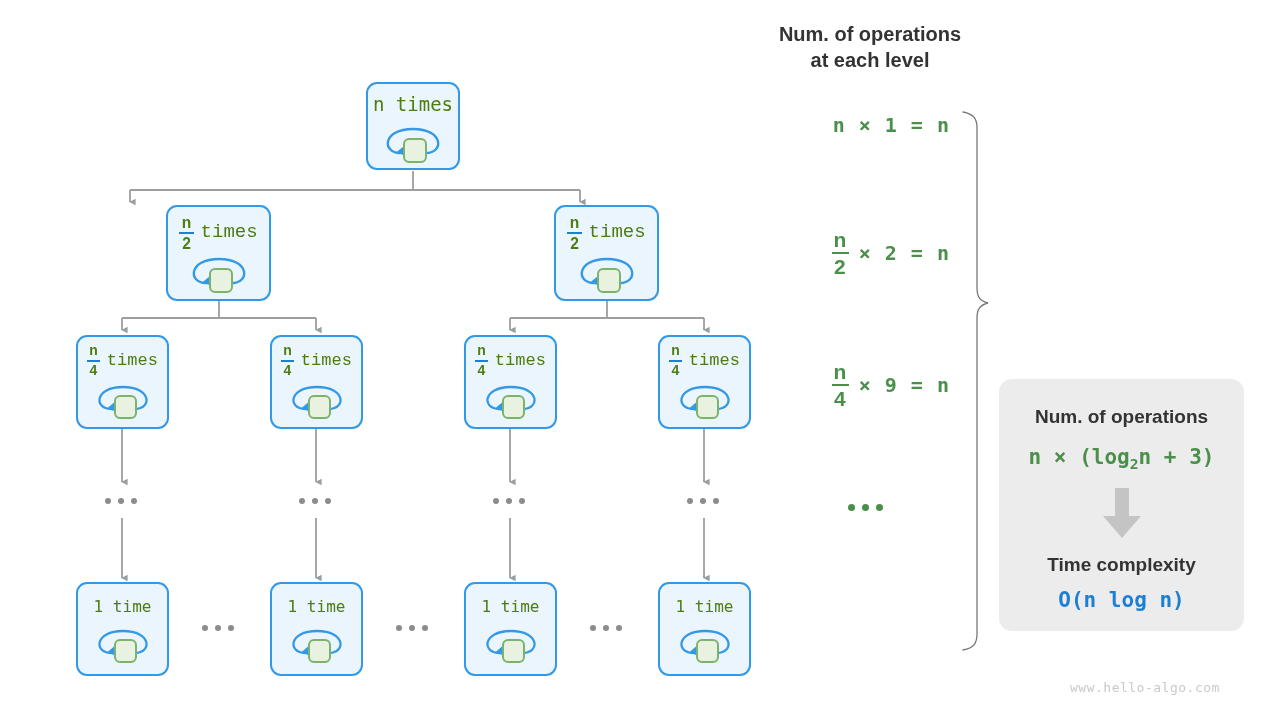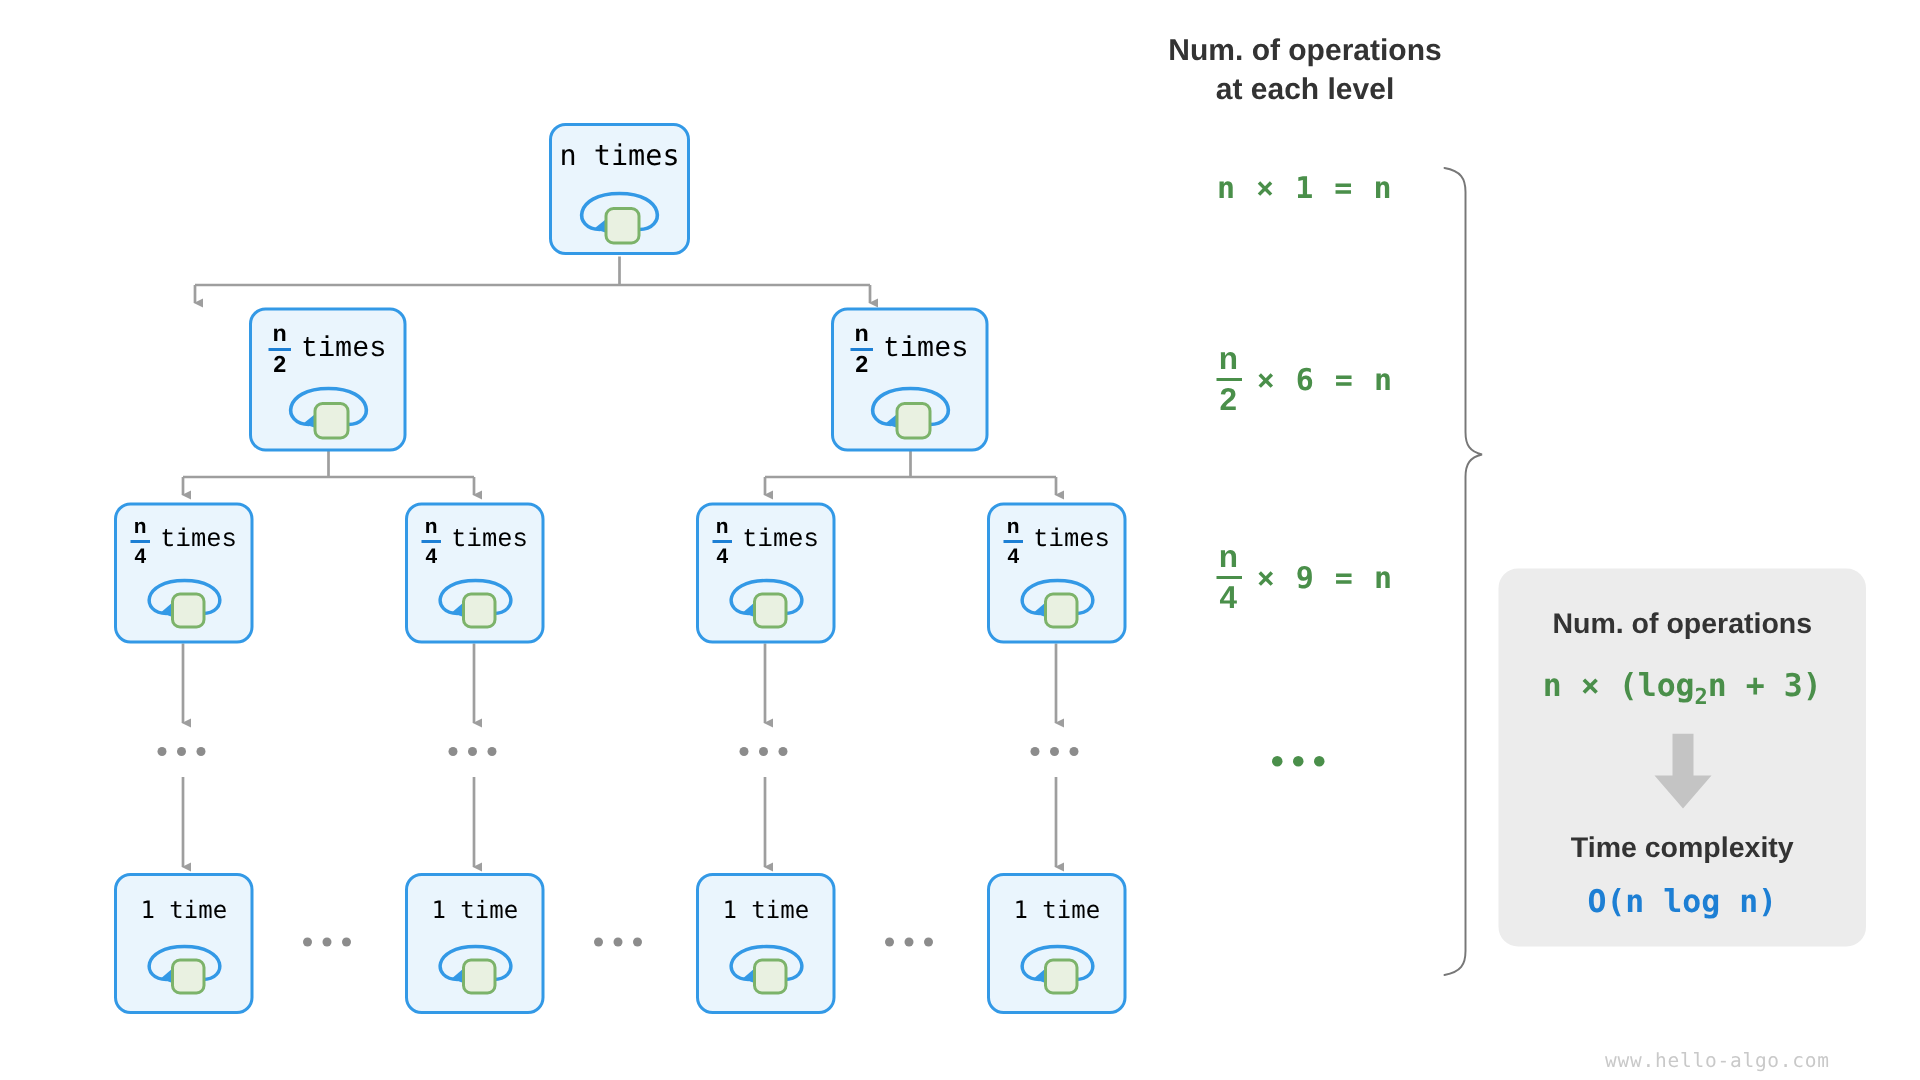--- a/index.html
+++ b/index.html
@@ -21,21 +21,21 @@
     position: absolute;
     box-sizing: border-box;
     background: #eaf5fd;
     border: 2.5px solid #3399e6;
     border-radius: 11px;
     display: flex;
     flex-direction: column;
     align-items: center;
   }
   .node-label {
-    color: #000000;
+    color: #4d7c0f;
     font-family: "DejaVu Sans Mono", monospace;
     display: flex;
     align-items: center;
     justify-content: center;
     white-space: nowrap;
   }
   .node-label .frac {
     display: inline-flex;
     flex-direction: column;
     align-items: center;
@@ -98,21 +98,21 @@
     white-space: pre-line;
   }
   .formula {
     position: absolute;
     color: #4a8f4a;
     font-family: "DejaVu Sans Mono", monospace;
     font-weight: 700;
     font-size: 20px;
     display: flex;
     align-items: center;
-    justify-content: center;
+    justify-content: flex-end;
     white-space: nowrap;
     letter-spacing: 1px;
   }
   .formula .gfrac {
     display: inline-flex;
     flex-direction: column;
     align-items: center;
     line-height: 1;
     font-family: "Liberation Sans", sans-serif;
     font-weight: 700;
@@ -445,21 +445,21 @@
   <div class="formula" style="left:790px; top:110px; width:160px; height:30px;">
     <span>n × 1 = n</span>
   </div>
 
   <div class="formula" style="left:790px; top:236px; width:160px; height:34px;">
     <span class="gfrac">
       <span>n</span>
       <span class="bar"></span>
       <span>2</span>
     </span>
-    <span>× 6 = n</span>
+    <span>× 2 = n</span>
   </div>
 
   <div class="formula" style="left:790px; top:368px; width:160px; height:34px;">
     <span class="gfrac">
       <span>n</span>
       <span class="bar"></span>
       <span>4</span>
     </span>
     <span>× 9 = n</span>
   </div>
@@ -477,15 +477,15 @@
     <div class="card-f" style="margin-top:17px;"><span>n × (log</span><sub>2</sub><span>n + 3)</span></div>
     <div class="down-arrow" style="margin-top:16px;">
       <svg width="44" height="52" viewBox="0 0 44 52">
         <path d="M15,0 L29,0 L29,28 L41,28 L22,50 L3,28 L15,28 Z" fill="#c4c4c4"></path>
       </svg>
     </div>
     <div class="card-h" style="margin-top:14px;">Time complexity</div>
     <div class="card-blue" style="margin-top:12px;">O(n log n)</div>
   </div>
 
-  <div class="watermark" style="left:1070px; top:680px;margin-top:20px;">www.hello-algo.com</div>
+  <div class="watermark" style="left:1070px; top:680px;">www.hello-algo.com</div>
 
 </div>
 
 </body></html>

